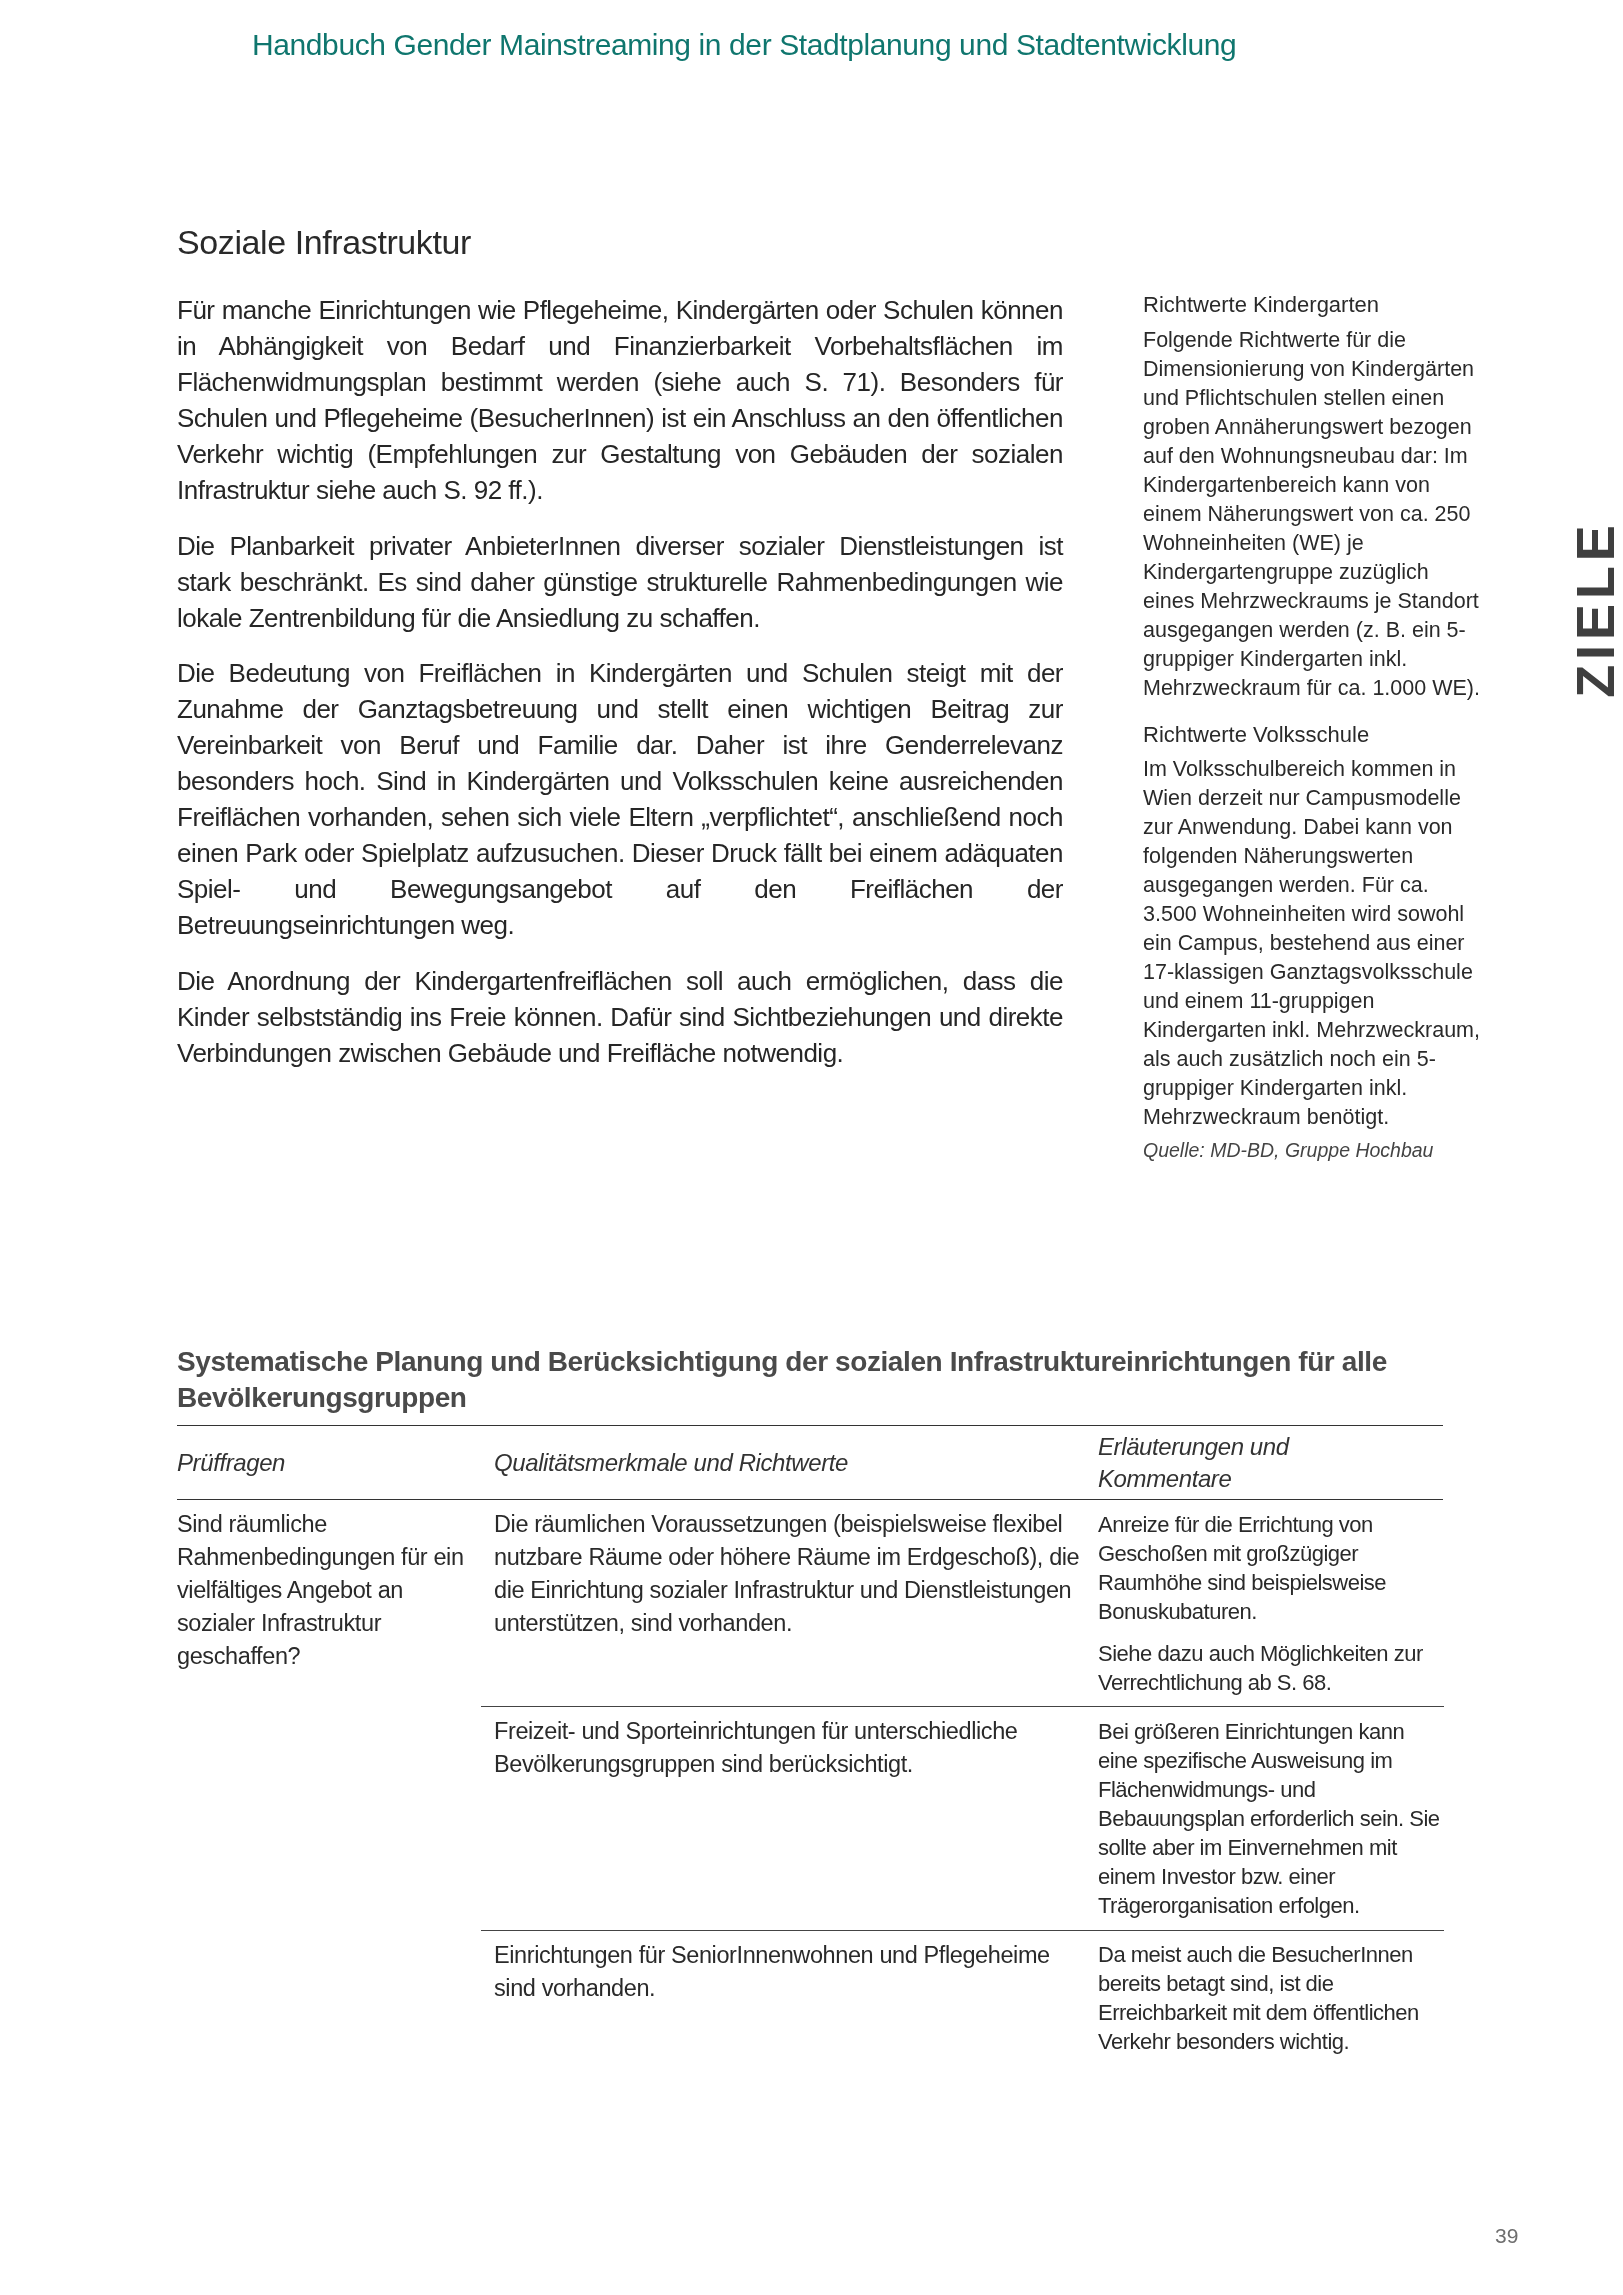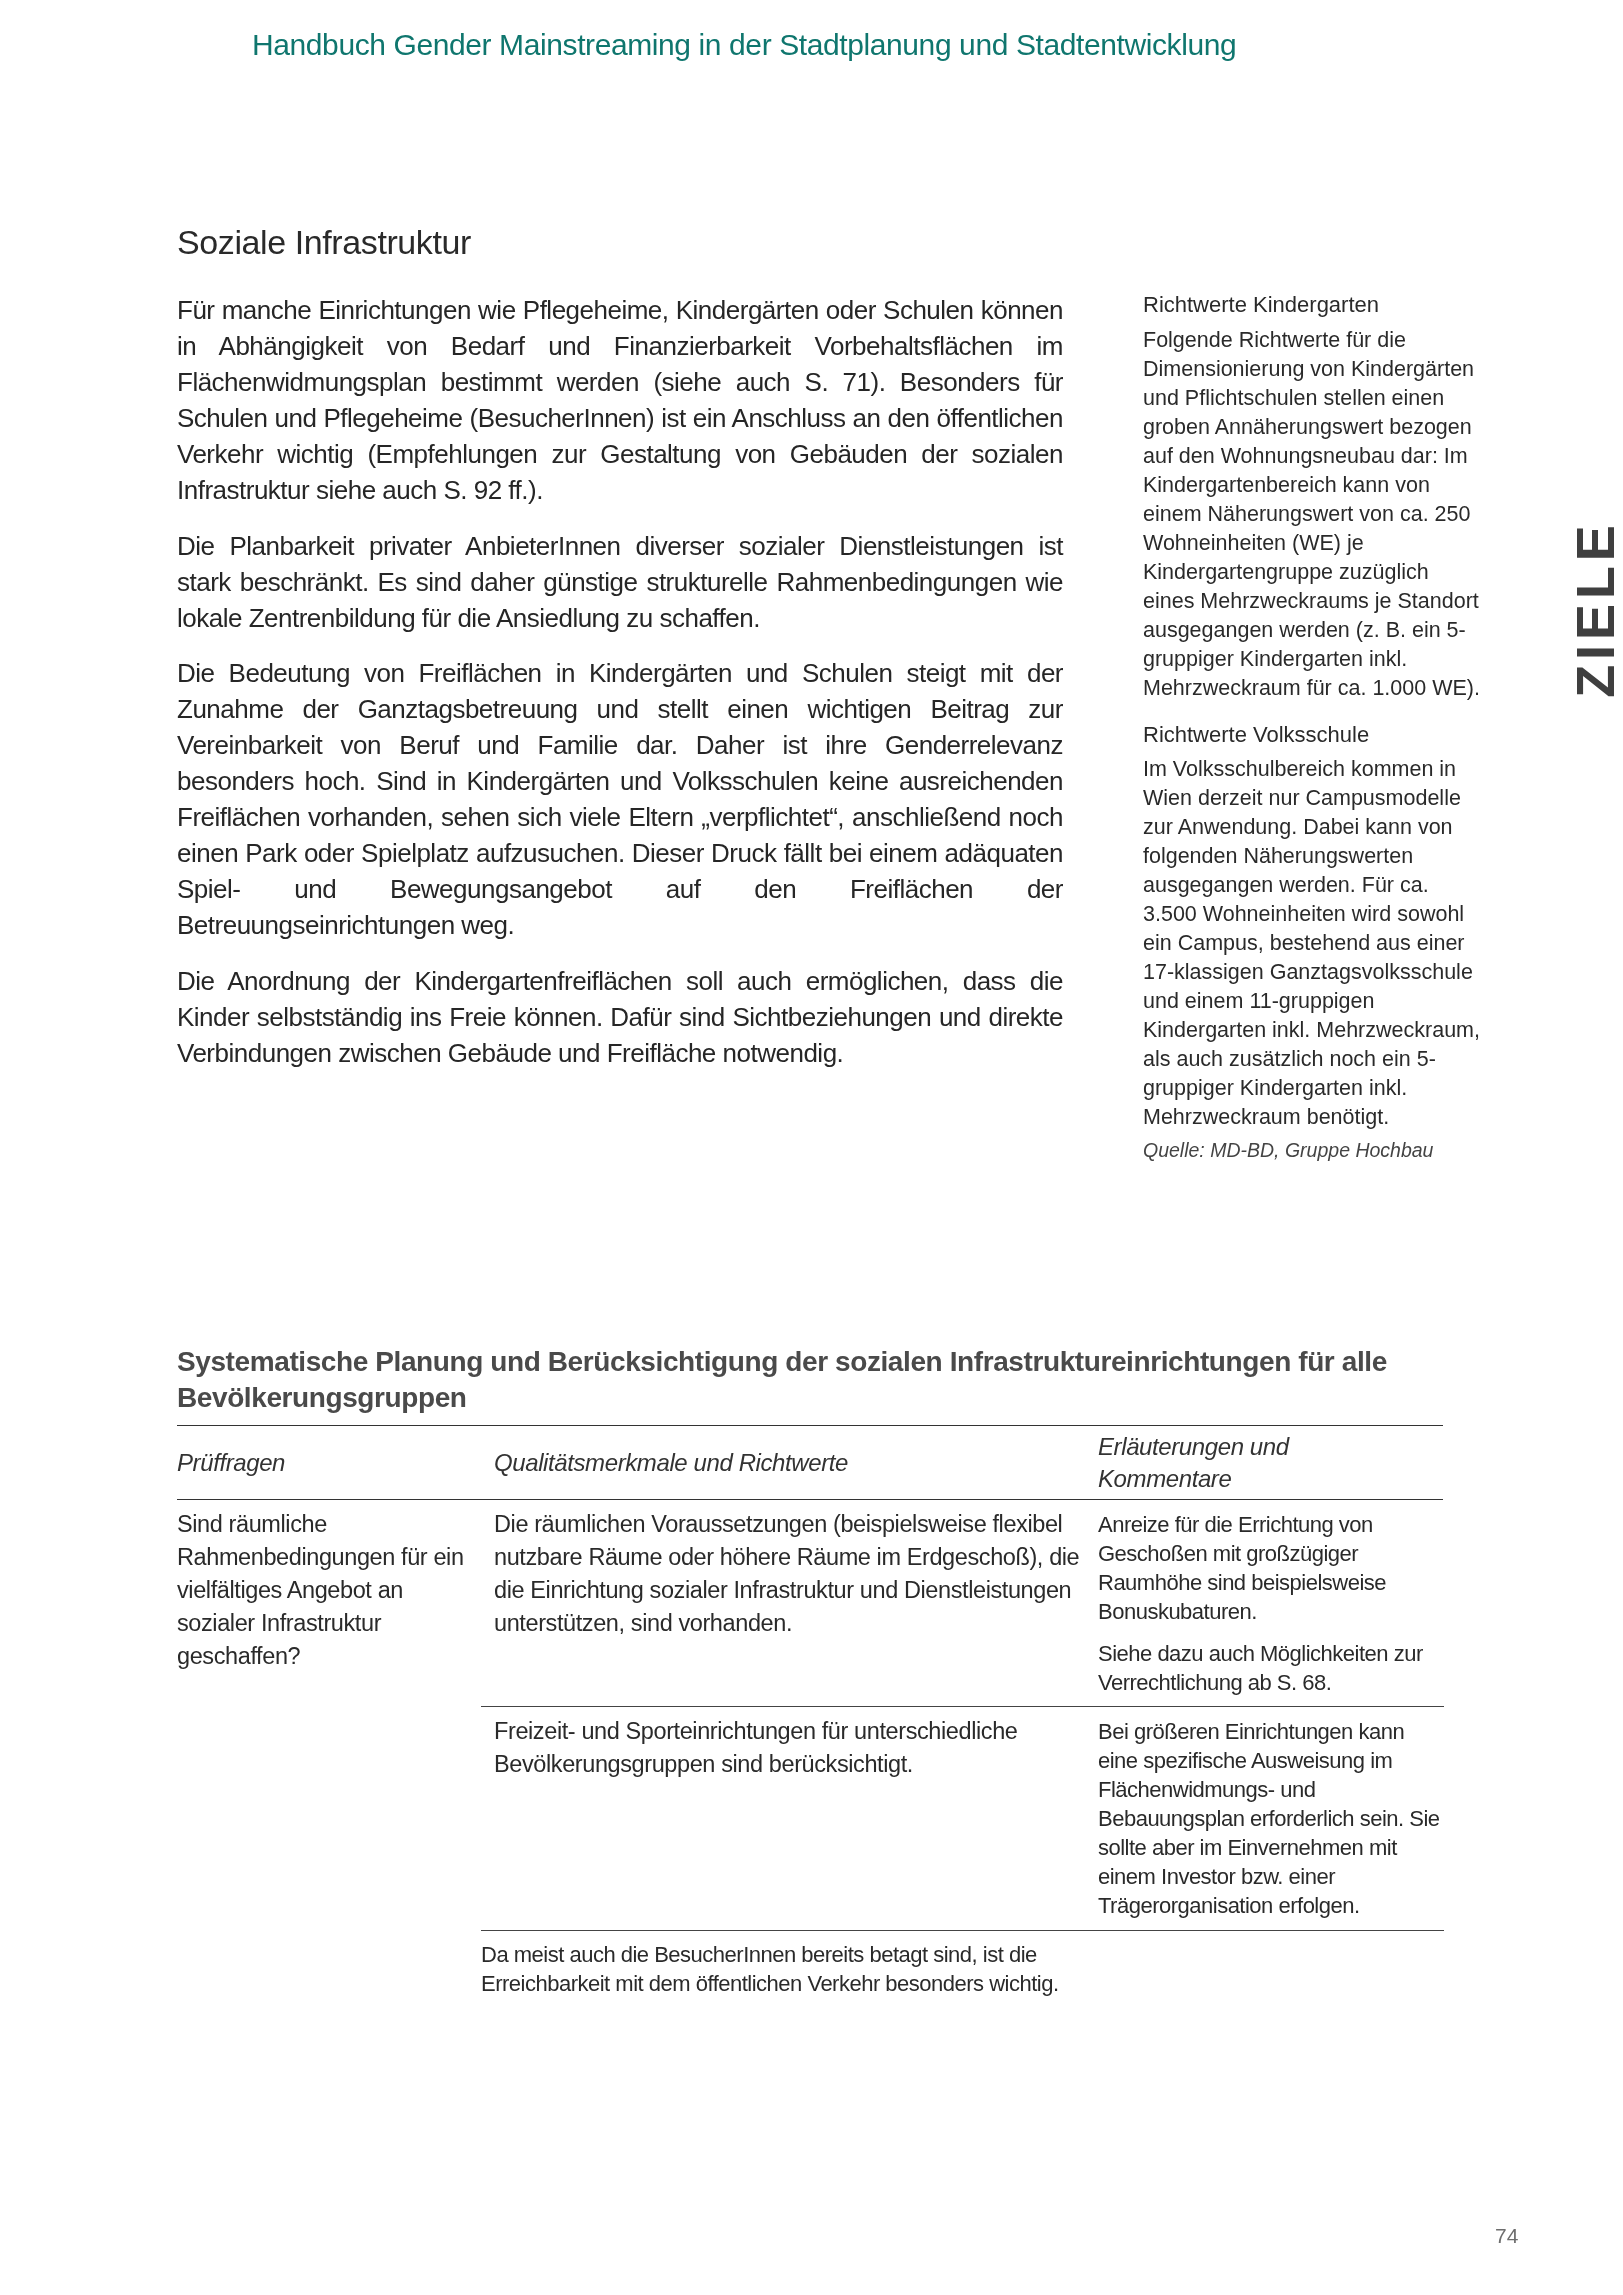--- a/index.html
+++ b/index.html
@@ -81,22 +81,23 @@
           <p class="note">Siehe dazu auch Möglichkeiten zur Verrechtlichung ab S. 68.</p>
         </div>
       </div>
       <div class="subrow">
         <div class="q">Freizeit- und Sporteinrichtungen für unterschiedliche Bevölkerungsgruppen sind berücksichtigt.</div>
         <div class="c">
           <p>Bei größeren Einrichtungen kann eine spezifische Ausweisung im Flächenwidmungs- und Bebauungsplan erforderlich sein. Sie sollte aber im Einvernehmen mit einem Investor bzw. einer Trägerorganisation erfolgen.</p>
         </div>
       </div>
       <div class="subrow">
+        <div class="q">Einrichtungen für SeniorInnenwohnen und Pflegeheime sind vorhanden.</div>
         <div class="c">
           <p>Da meist auch die BesucherInnen bereits betagt sind, ist die Erreichbarkeit mit dem öffentlichen Verkehr besonders wichtig.</p>
         </div>
       </div>
     </div>
   </div>
 </div>
 
-<div class="page-number">74</div>
+<div class="page-number">39</div>
 
 
 </body></html>

